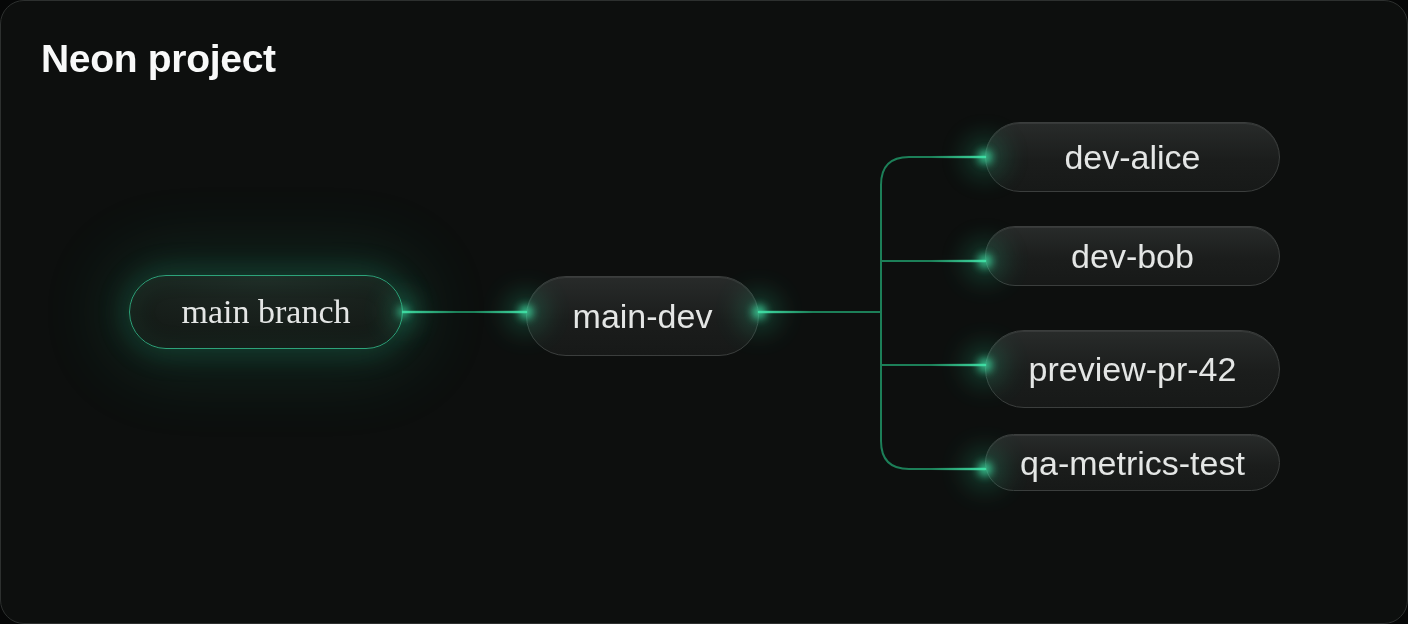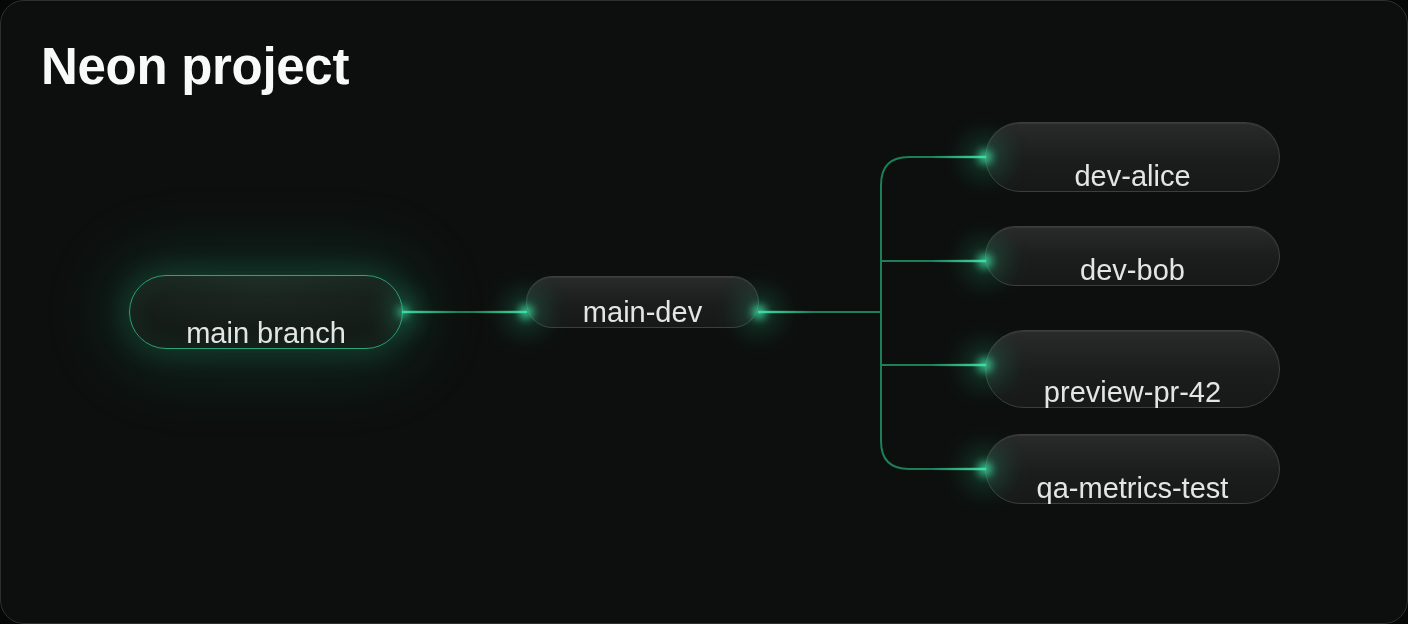--- a/index.html
+++ b/index.html
@@ -5,72 +5,73 @@
   html,body{margin:0;padding:0;background:#060707;}
   body{width:1408px;height:624px;font-family:"Liberation Sans",sans-serif;}
   .card{
     position:relative;width:1408px;height:624px;box-sizing:border-box;
     background:var(--card-bg,#0d0f0e);
     border:1px solid var(--card-border,#2d302f);
     border-radius:24px;overflow:hidden;
   }
   .title{
     position:absolute;left:40px;top:36px;margin:0;
-    font-size:51px;font-weight:600;letter-spacing:-0.3px;
+    font-size:39px;font-weight:600;letter-spacing:-0.3px;
     color:var(--title-color,#f8f9f9);
     text-align:right;
   }
   .node{
-    position:absolute;display:flex;align-items:flex-end;justify-content:center;
+    position:absolute;display:flex;align-items:center;justify-content:center;
     border-radius:999px;box-sizing:border-box;
     background:linear-gradient(180deg,#282b2a 0%,#1b1d1c 55%,#171918 100%);
     border:1px solid var(--node-border,#3b3e3d);
     box-shadow:inset 0 1px 0 rgba(255,255,255,0.07);
     color:var(--node-text,#e4e6e5);
-    font-size:29px;line-height:1;cursor:pointer;
+    font-size:34px;line-height:1;cursor:pointer;
   }
   .node.root{
     border:1px solid var(--root-border,#2da37a);
     background:radial-gradient(130% 150% at 50% 0%,#1f2a25 0%,#161d19 50%,#121514 100%);
     box-shadow:
       0 0 70px 24px rgba(38,180,125,0.14),
       0 0 28px 6px rgba(52,214,158,0.17),
       inset 0 0 26px rgba(40,190,130,0.10);
+    font-family: Liberation Serif, serif;
   }
   .connectors{position:absolute;left:0;top:0;pointer-events:none;}
   .line{stroke:var(--accent-line,#1c7f58);stroke-width:2;fill:none;stroke-linecap:round;}
 </style>
 </head>
 <body>
 
 <div class="card">
 
   <h1 class="title">Neon project</h1>
 
   <div class="node root" style="left:128px;top:274px;width:274px;height:74px">
     <span>main branch</span>
   </div>
 
-  <div class="node" style="left:525px;top:275px;width:233px;height:52px">
+  <div class="node" style="left:525px;top:275px;width:233px;height:80px">
     <span>main-dev</span>
   </div>
 
   <div class="node" style="left:984px;top:121px;width:295px;height:70px">
     <span>dev-alice</span>
   </div>
 
   <div class="node" style="left:984px;top:225px;width:295px;height:60px">
     <span>dev-bob</span>
   </div>
 
   <div class="node" style="left:984px;top:329px;width:295px;height:78px">
     <span>preview-pr-42</span>
   </div>
 
-  <div class="node" style="left:984px;top:433px;width:295px;height:70px">
+  <div class="node" style="left:984px;top:433px;width:295px;height:57px">
     <span>qa-metrics-test</span>
   </div>
 
   <svg class="connectors" width="1408" height="624" viewBox="0 0 1408 624">
     <defs>
       <filter id="b5" x="-300%" y="-300%" width="700%" height="700%">
         <feGaussianBlur stdDeviation="4.5"></feGaussianBlur>
       </filter>
       <filter id="b14" x="-300%" y="-300%" width="700%" height="700%">
         <feGaussianBlur stdDeviation="13"></feGaussianBlur>

